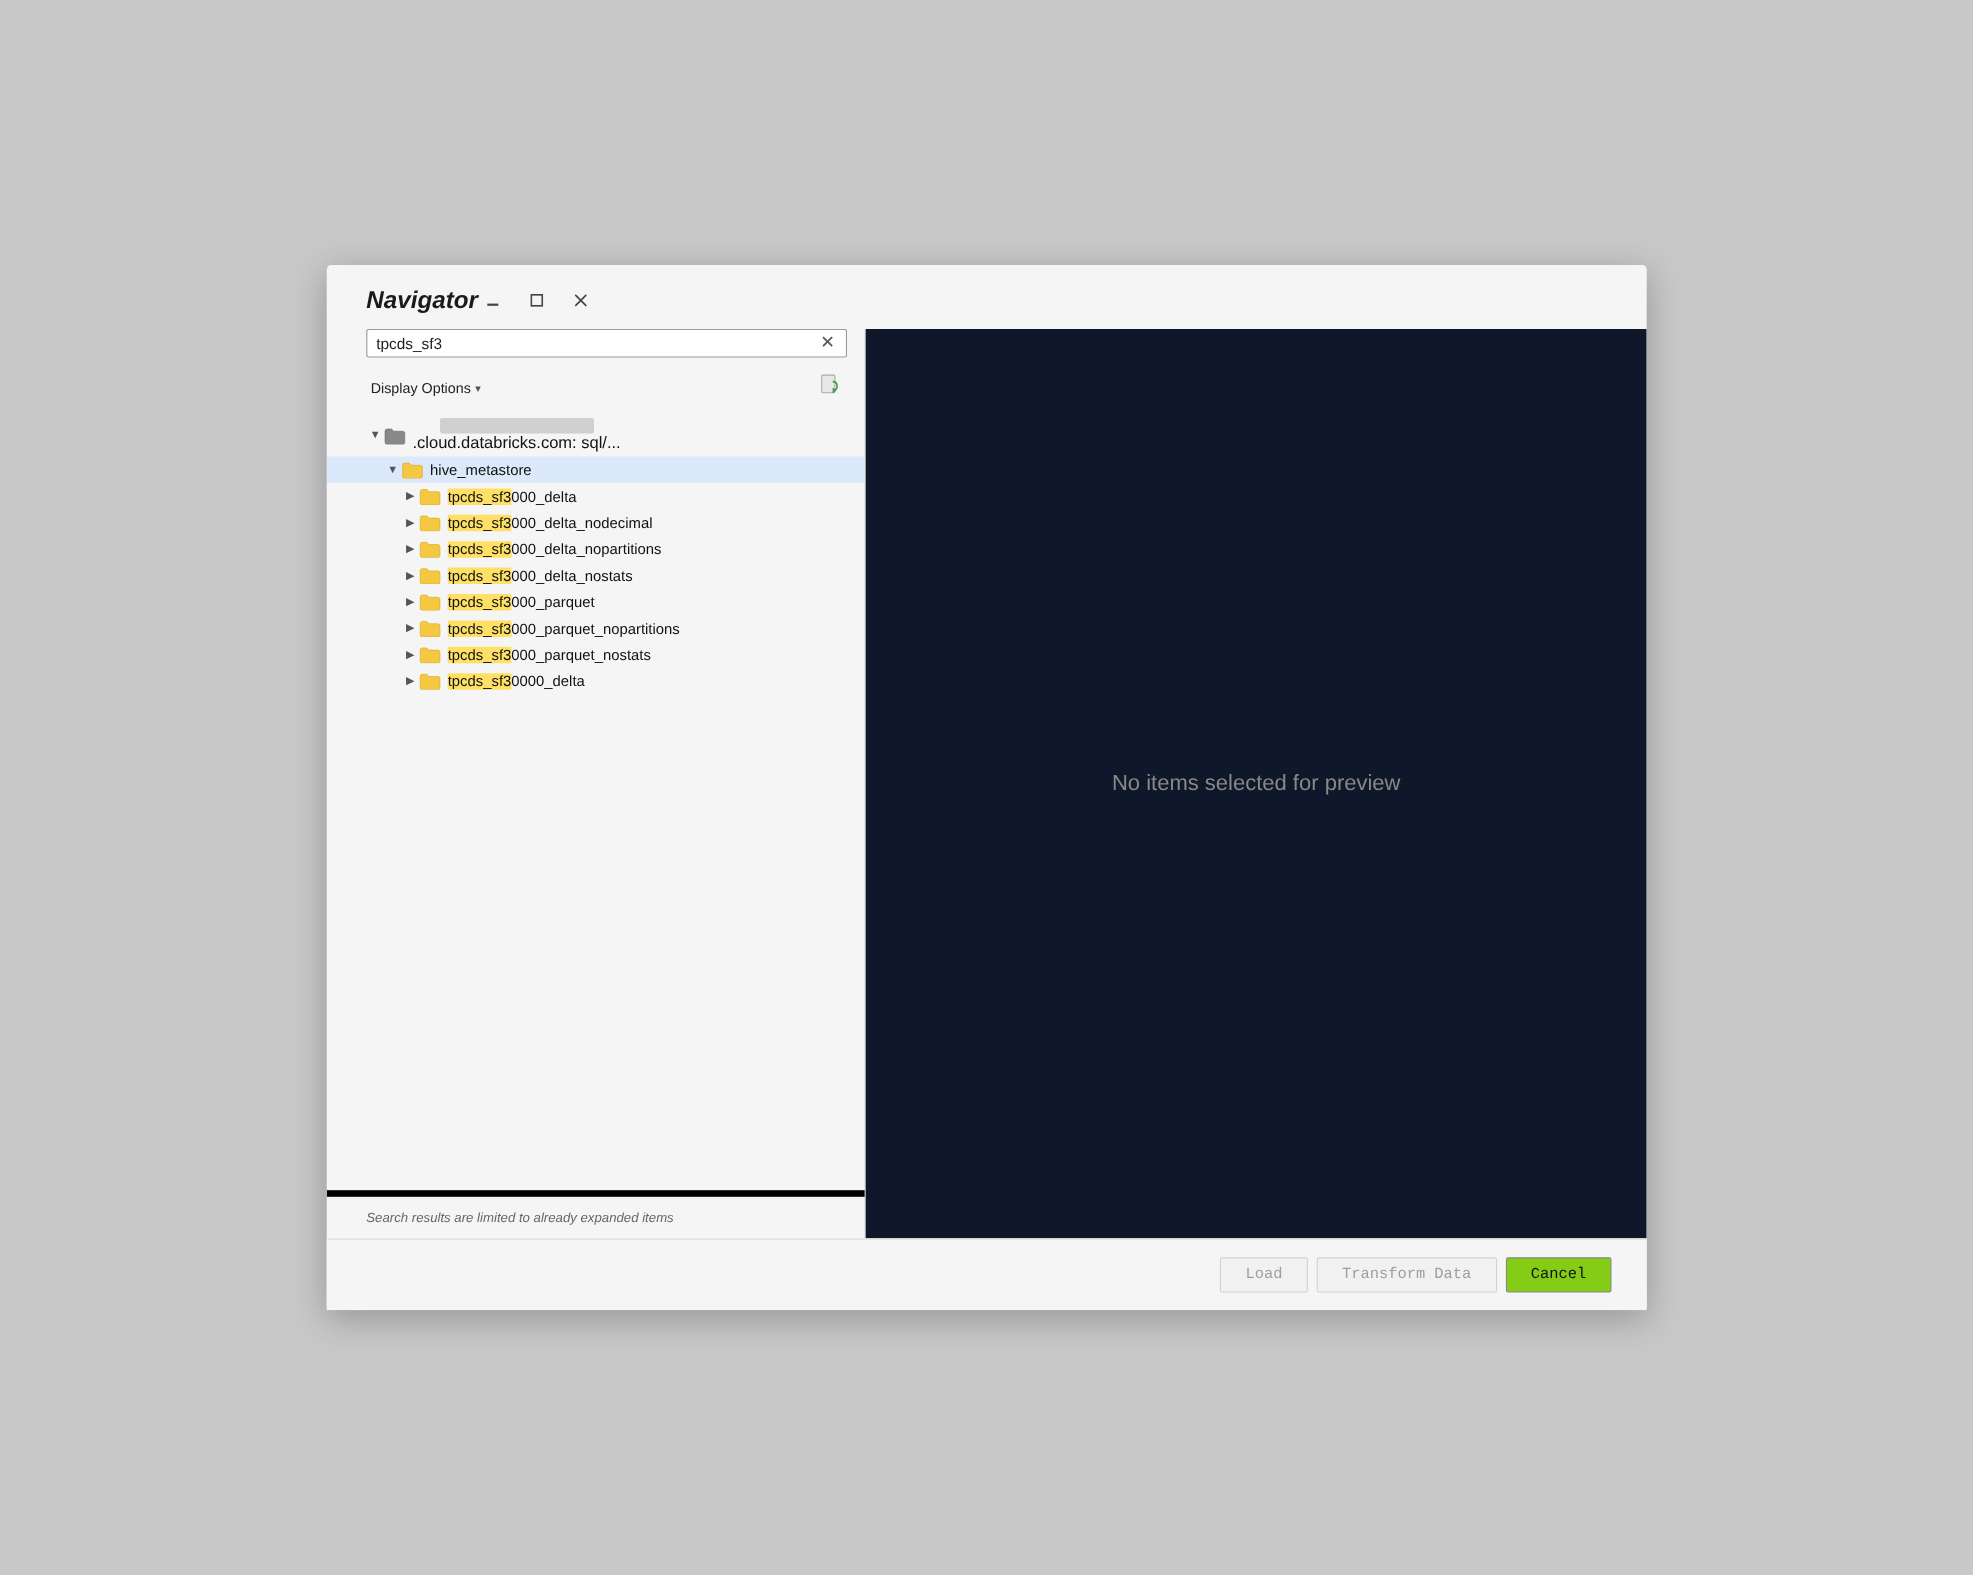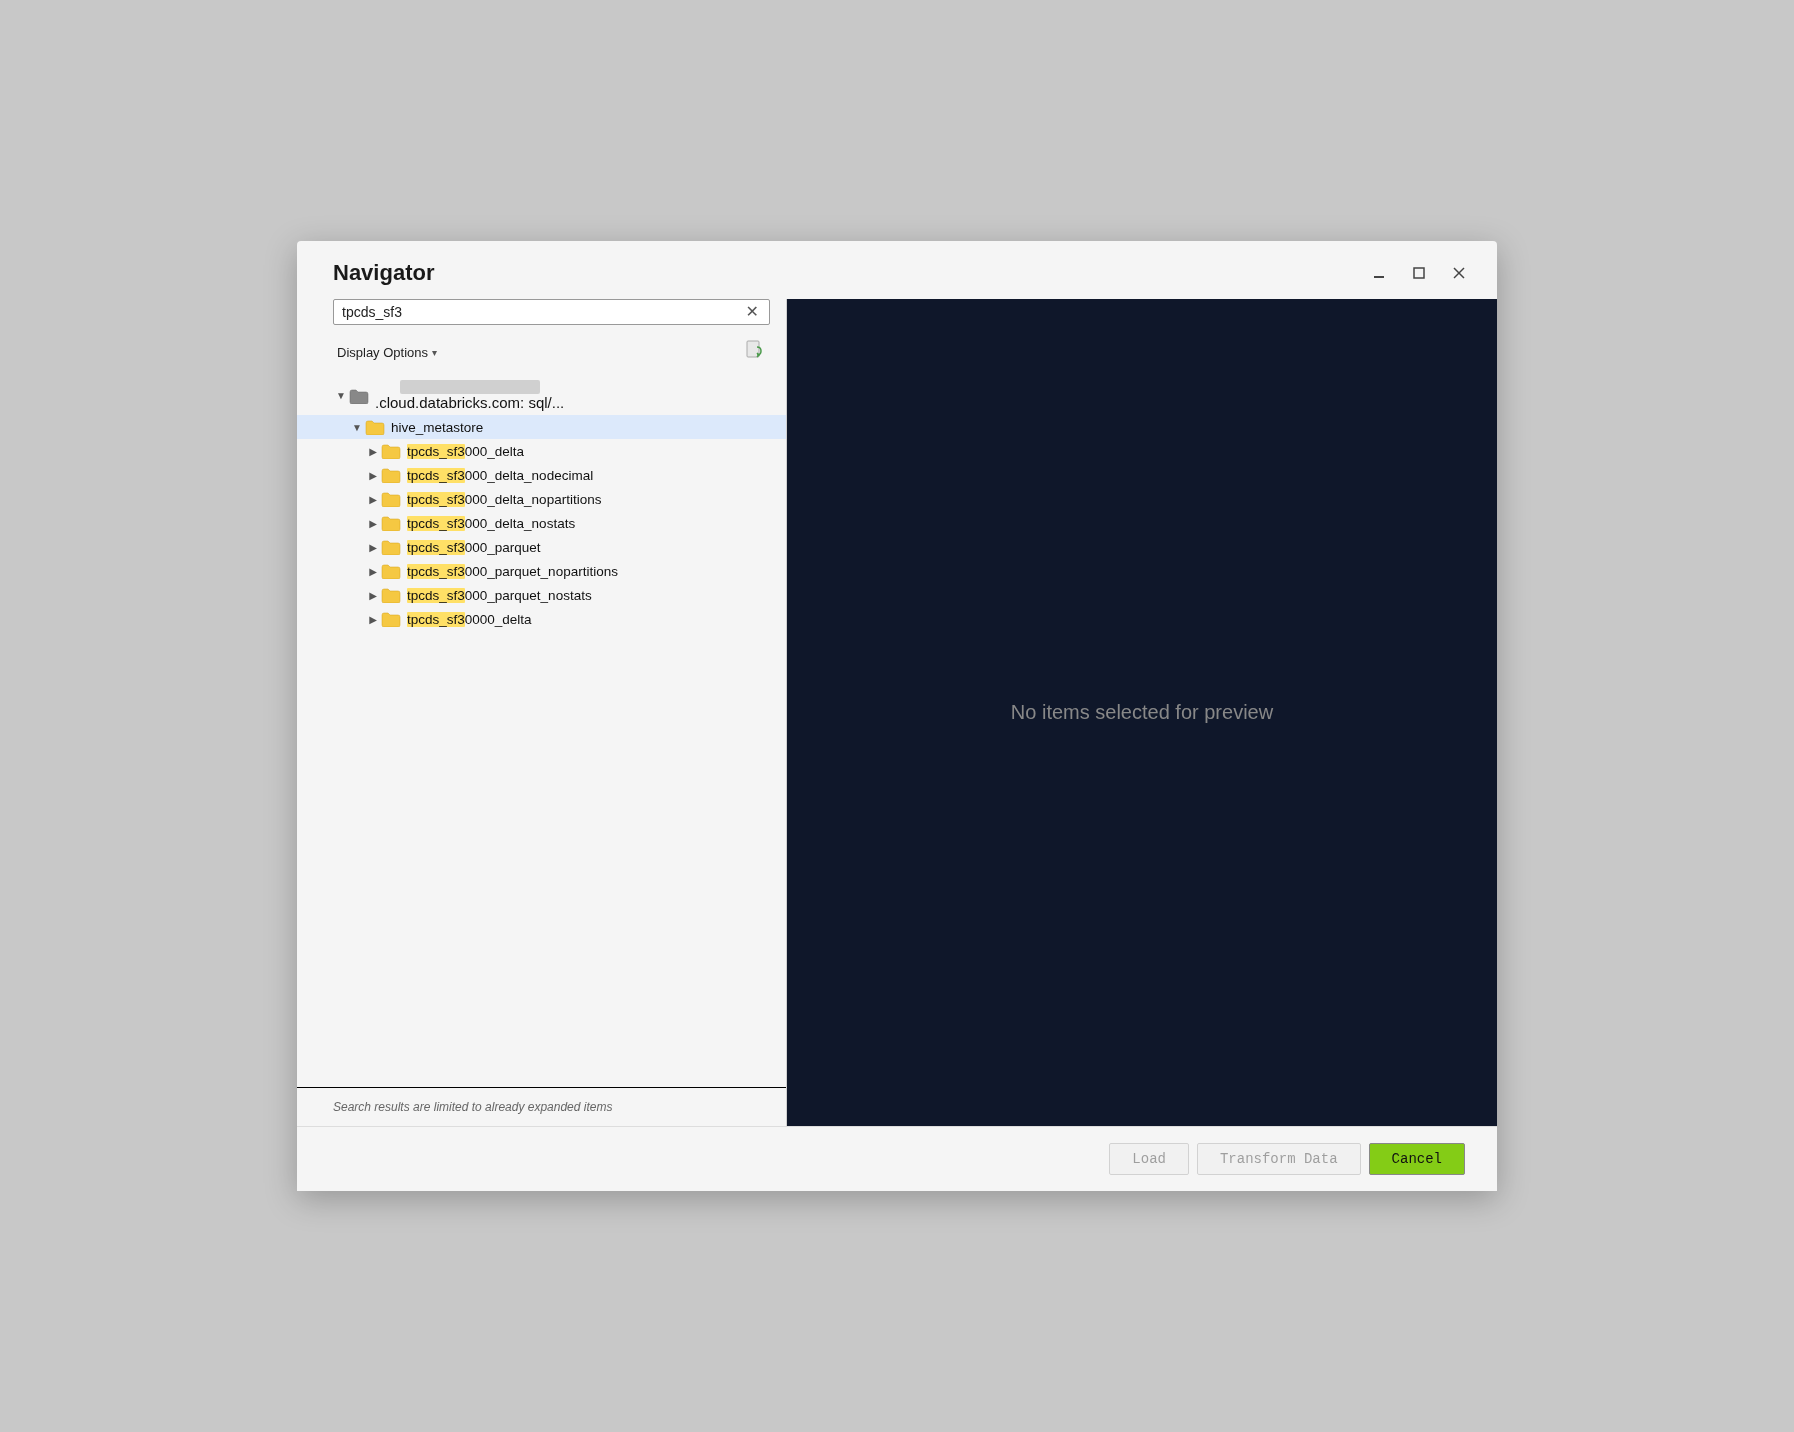--- a/index.html
+++ b/index.html
@@ -17,22 +17,23 @@
       box-shadow: 0 8px 32px rgba(0,0,0,0.25);
       width: 1200px;
       min-height: 950px;
       display: flex;
       flex-direction: column;
       position: relative;
     }
     .dialog-titlebar {
       display: flex;
       align-items: center;
-      justify-content: space-between;
+      justify-content: flex-start;
       padding: 18px 24px 12px 36px;
+      font-style: italic;
     }
     .dialog-title {
       font-size: 22px;
       font-weight: 600;
       color: #1a1a1a;
     }
     .dialog-controls {
       display: flex;
       gap: 12px;
     }
@@ -169,21 +170,21 @@
     .highlight {
       background: #ffe066;
       color: #111;
       border-radius: 1px;
     }
     .search-footer {
       padding: 12px 36px;
       font-size: 12px;
       color: #666;
       font-style: italic;
-      border-top: 1px solid #000000;
+      border-top: 6px solid #000000;
       margin-top: auto;
     }
     .right-pane {
       flex: 1;
       display: flex;
       align-items: center;
       justify-content: center;
       background: #0f172a;
     }
     .no-preview {

